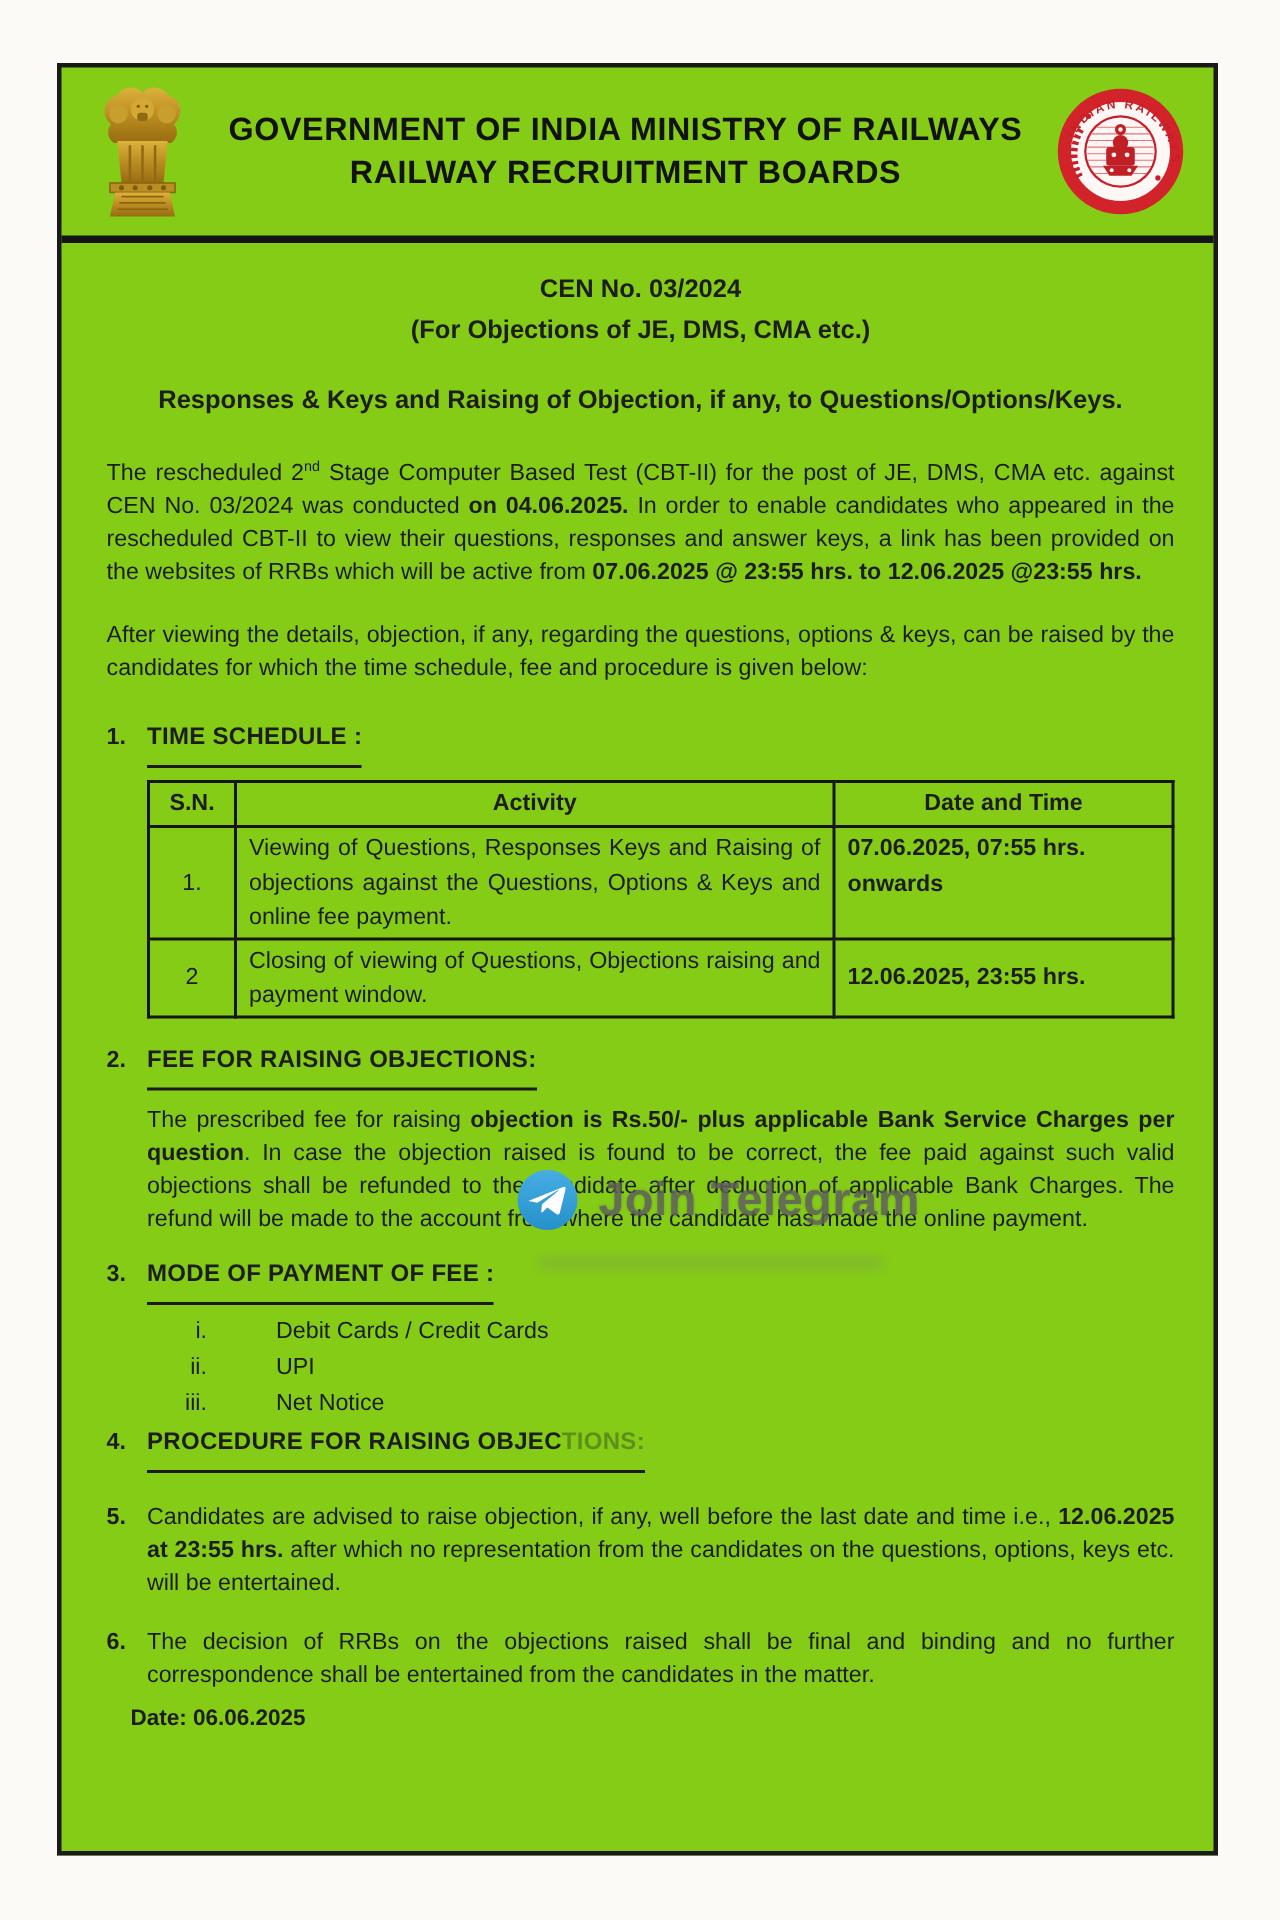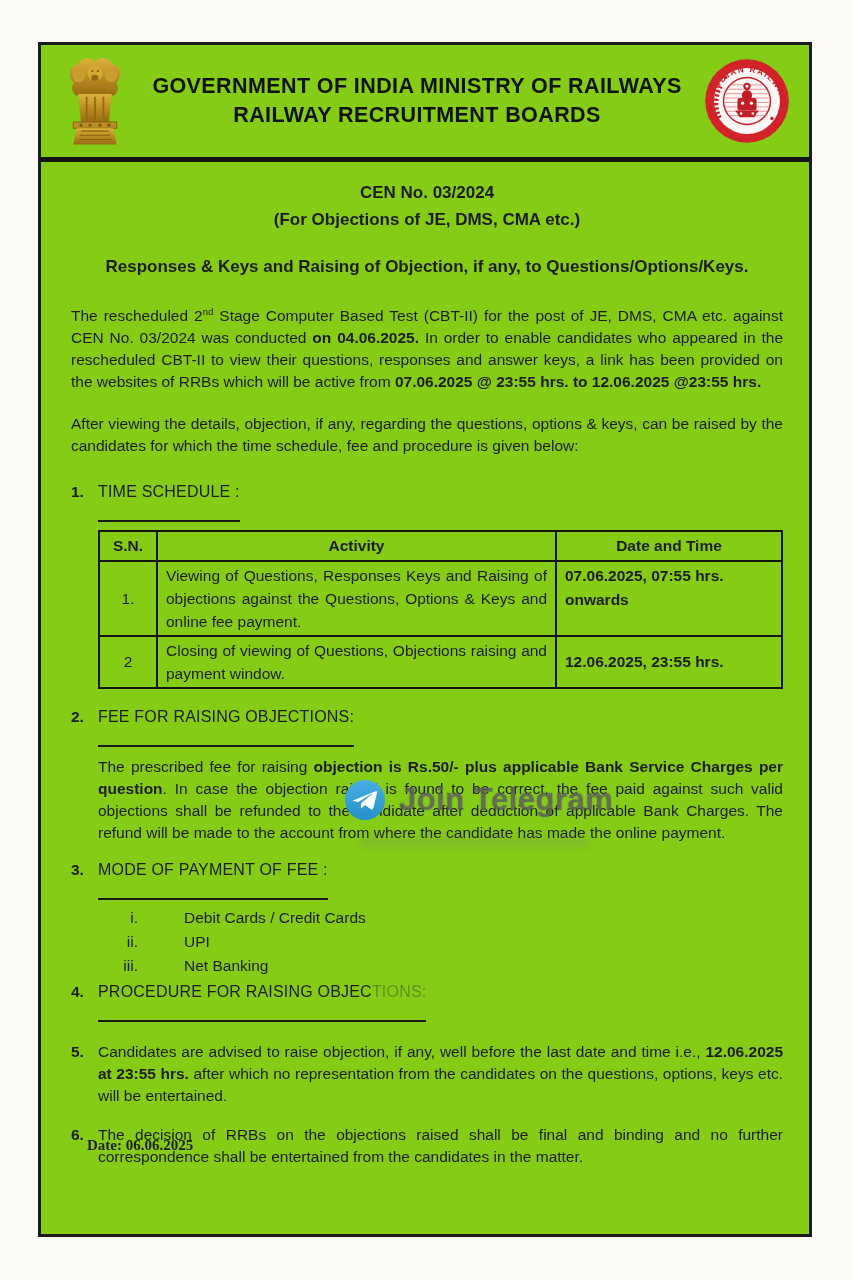--- a/index.html
+++ b/index.html
@@ -20,22 +20,22 @@
   .cen-no{margin-top:6px;font-weight:bold;font-size:17px;}
   .for-line{margin-top:5px;font-weight:bold;font-size:17px;}
   .notice-title{margin-top:22px;font-weight:bold;font-size:17px;line-height:28px;}
   .para{margin-top:20px;text-align:justify;}
   .b{font-weight:bold;}
   .faded{opacity:.35;}
   sup{font-size:62%;}
   .sec{display:flex;margin-top:22px;}
   .sec .num{flex:none;width:27px;font-weight:bold;}
   .sec .sec-content{flex:1;}
-  .sec-heading{font-weight:normal;font-size:16px;display:inline-block;
-    border-bottom:2.5px solid #1b1b1b;padding-bottom:17px;letter-spacing:.2px;}
+  .sec-heading{font-weight:bold;font-size:16px;display:inline-block;
+    border-bottom:2.5px solid #1b1b1b;padding-bottom:7px;letter-spacing:.2px;}
   .indent-para{margin-left:27px;margin-top:9px;text-align:justify;}
   
   table.schedule{border-collapse:collapse;margin:8px 0 0 27px;
     width:calc(100% - 27px);font-size:15.5px;border-radius:20px;}
   table.schedule th,table.schedule td{border:2px solid #161616;padding:2px 8px;}
   table.schedule th{font-weight:bold;text-align:center;padding:3px 6px;}
   td.sn{width:40px;text-align:center;vertical-align:middle;}
   td.activity{text-align:justify;line-height:23px;padding:4px 10px;margin-left:36px;}
   td.datetime{width:208px;font-weight:bold;vertical-align:top;padding-top:5px;
     line-height:24px;}
@@ -46,21 +46,21 @@
   .pay-item .pay-label{margin-left:46px;}
   
   .watermark{position:absolute;left:303px;top:734px;display:flex;
     align-items:center;gap:13px;z-index:5;pointer-events:none;}
   .wm-text{font-weight:bold;font-size:31px;color:#5e5e5e;opacity:.85;
     text-shadow:0 0 2px rgba(90,90,90,.55);letter-spacing:.5px;}
   .wm-smudge{position:absolute;left:318px;top:792px;width:230px;height:10px;
     background:rgba(120,120,120,.18);filter:blur(3px);border-radius:5px;}
   
   .doc-footer{position:absolute;left:46px;right:74px;top:1078px;display:flex;
-    justify-content:space-between;align-items:flex-start;font-family:Liberation Serif, serif;}
+    justify-content:space-between;align-items:flex-start;}
   .footer-date{font-weight:bold;font-size:15px;margin-top:14px;}
   .sign-block{text-align:center;font-weight:bold;font-size:15px;line-height:26px;
     min-width:220px;}
 </style>
 </head>
 <body>
 
 <div class="doc-frame">
 
   <div class="doc-header">
@@ -197,21 +197,21 @@
       <div class="pay-item">
         <span class="roman">i.</span>
         <span class="pay-label">Debit Cards / Credit Cards</span>
       </div>
       <div class="pay-item">
         <span class="roman">ii.</span>
         <span class="pay-label">UPI</span>
       </div>
       <div class="pay-item">
         <span class="roman">iii.</span>
-        <span class="pay-label">Net Banking</span>
+        <span class="pay-label">Net Notice</span>
       </div>
     </div>
 
     <div class="sec" style="margin-top:4px;">
       <div class="num">4.</div>
       <div class="sec-content">
         <span class="sec-heading"><span>PROCEDURE FOR RAISING OBJEC</span><span class="faded">TIONS:</span></span>
       </div>
     </div>
 

